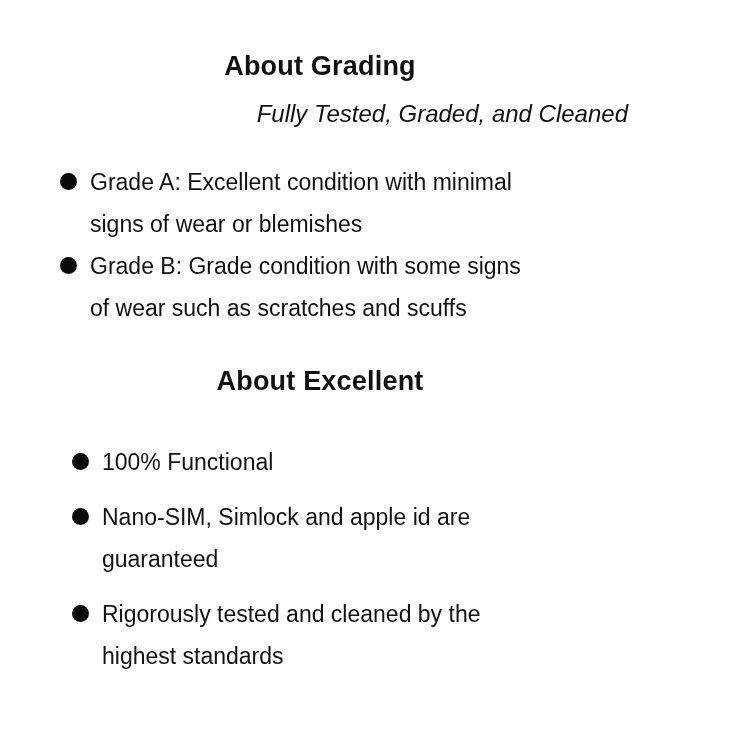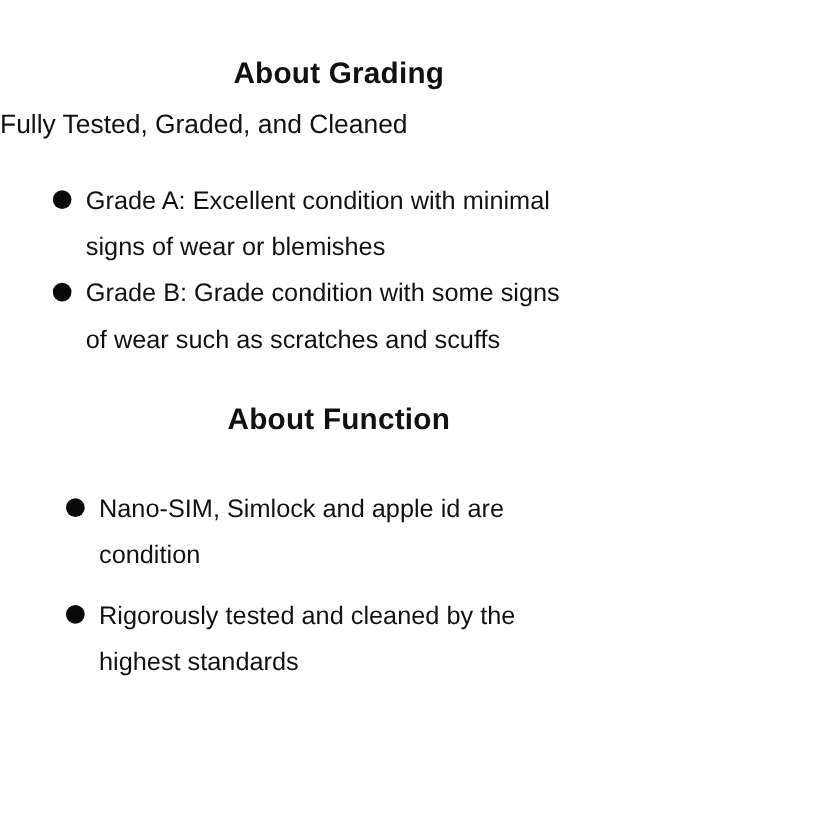--- a/index.html
+++ b/index.html
@@ -13,35 +13,37 @@
     overflow: hidden;
     font-family: "Liberation Sans", "DejaVu Sans", sans-serif;
     color: #111111;
   }
   .page {
     box-sizing: border-box;
     width: 616px;
     height: 750px;
     padding: 48px 0 0 0;
     background: #ffffff;
+    margin-left: 12px;
   }
   .section-title {
     margin: 0;
     font-size: 27px;
     font-weight: bold;
     line-height: 36px;
     text-align: center;
     letter-spacing: 0.2px;
   }
   .section-subtitle {
     margin: 13px 0 0 0;
     font-size: 24px;
     font-weight: normal;
     line-height: 34px;
-    text-align: left;
+    text-align: right;
+    font-style: italic;
   }
   .bullet-list {
     list-style: none;
     margin: 0;
     padding: 0 95px 0 60px;
   }
   .grading-list {
     margin-top: 30px;
     padding-left: 48px;
   }
@@ -92,26 +94,30 @@
         <span class="bullet-text">Grade A: Excellent condition with minimal signs of wear or blemishes</span>
       </li>
       <li class="bullet-item">
         <span class="bullet-dot"></span>
         <span class="bullet-text">Grade B: Grade condition with some signs of wear such as scratches and scuffs</span>
       </li>
     </ul>
   </section>
 
   <section>
-    <h1 class="section-title section-function-title">About Function</h1>
+    <h1 class="section-title section-function-title">About Excellent</h1>
 
     <ul class="bullet-list function-list">
       <li class="bullet-item">
         <span class="bullet-dot"></span>
-        <span class="bullet-text">Nano-SIM, Simlock and apple id are condition</span>
+        <span class="bullet-text">100% Functional</span>
+      </li>
+      <li class="bullet-item">
+        <span class="bullet-dot"></span>
+        <span class="bullet-text">Nano-SIM, Simlock and apple id are guaranteed</span>
       </li>
       <li class="bullet-item">
         <span class="bullet-dot"></span>
         <span class="bullet-text">Rigorously tested and cleaned by the highest standards</span>
       </li>
     </ul>
   </section>
 
 </div>
 

